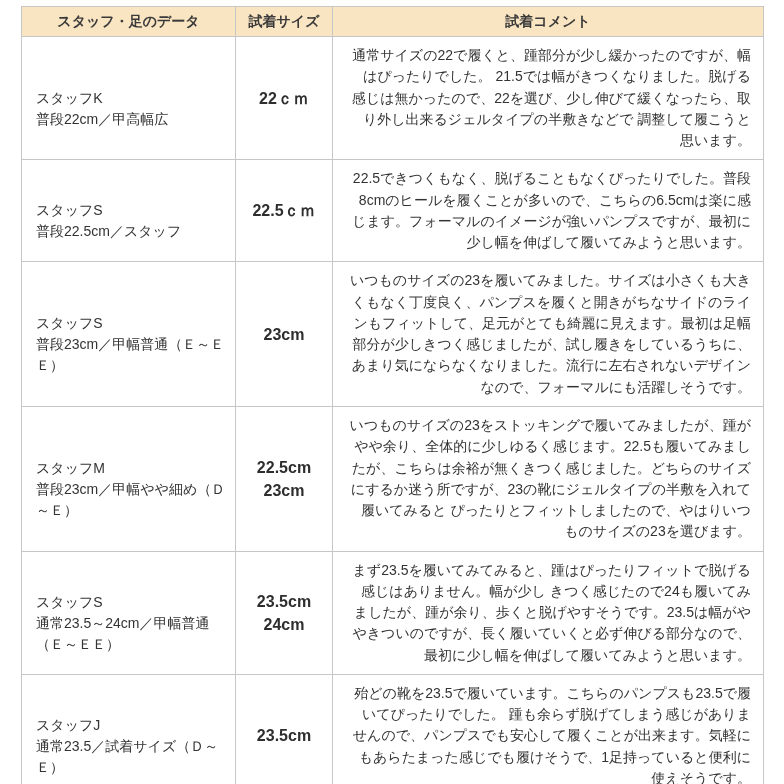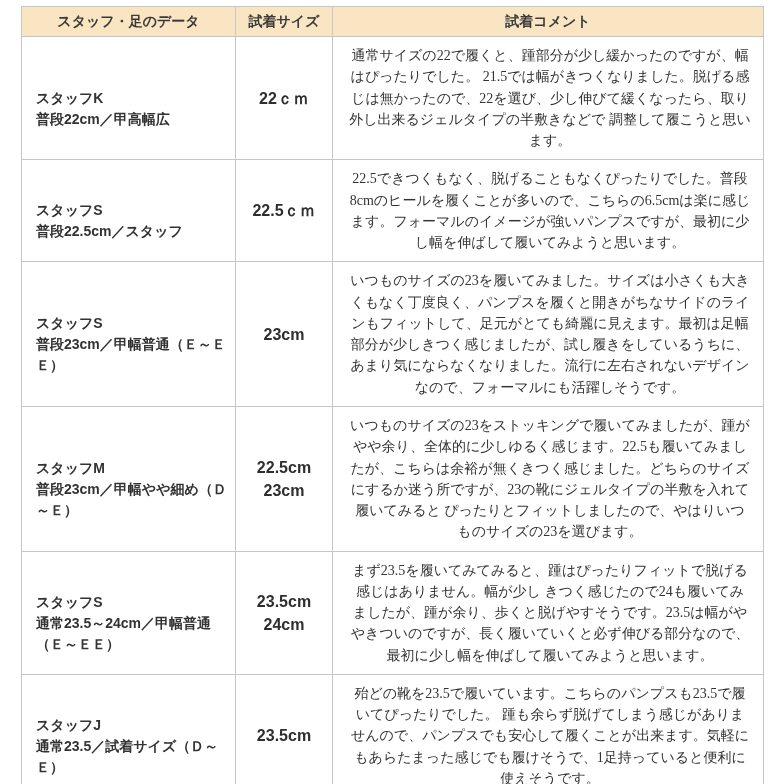--- a/index.html
+++ b/index.html
@@ -46,43 +46,42 @@
   tbody tr:nth-child(4) { height: 110px; }
   tbody tr:nth-child(5) { height: 121px; }
   tbody tr:nth-child(6) { height: 112px; }
   tbody tr:nth-child(7) { height: 126px; }
   td.staff-cell {
     padding: 8px 8px 8px 14px;
     font-size: 14px;
     line-height: 1.5;
   }
   .staff-name {
-    font-weight: bold;
+    font-weight: normal;
     display: block;
     margin-top: 21px;
   }
   .foot-data {
-    font-weight: bold;
+    font-weight: normal;
     display: block;
   }
   td.size-cell {
     text-align: center;
     font-size: 16px;
     font-weight: bold;
     white-space: pre-line;
     line-height: 1.45;
     padding: 0 2px;
     color: #2e2e2e;
   }
   td.comment-cell {
     padding: 8px 12px 8px 16px;
     font-size: 14px;
     line-height: 1.52;
-    text-align: center;
-    font-family: Liberation Serif, serif;
+    text-align: right;
   }
 </style>
 </head>
 <body>
 
 <div class="table-wrap">
   <table class="fitting">
     <colgroup>
       <col class="c1">
         <col class="c2">

